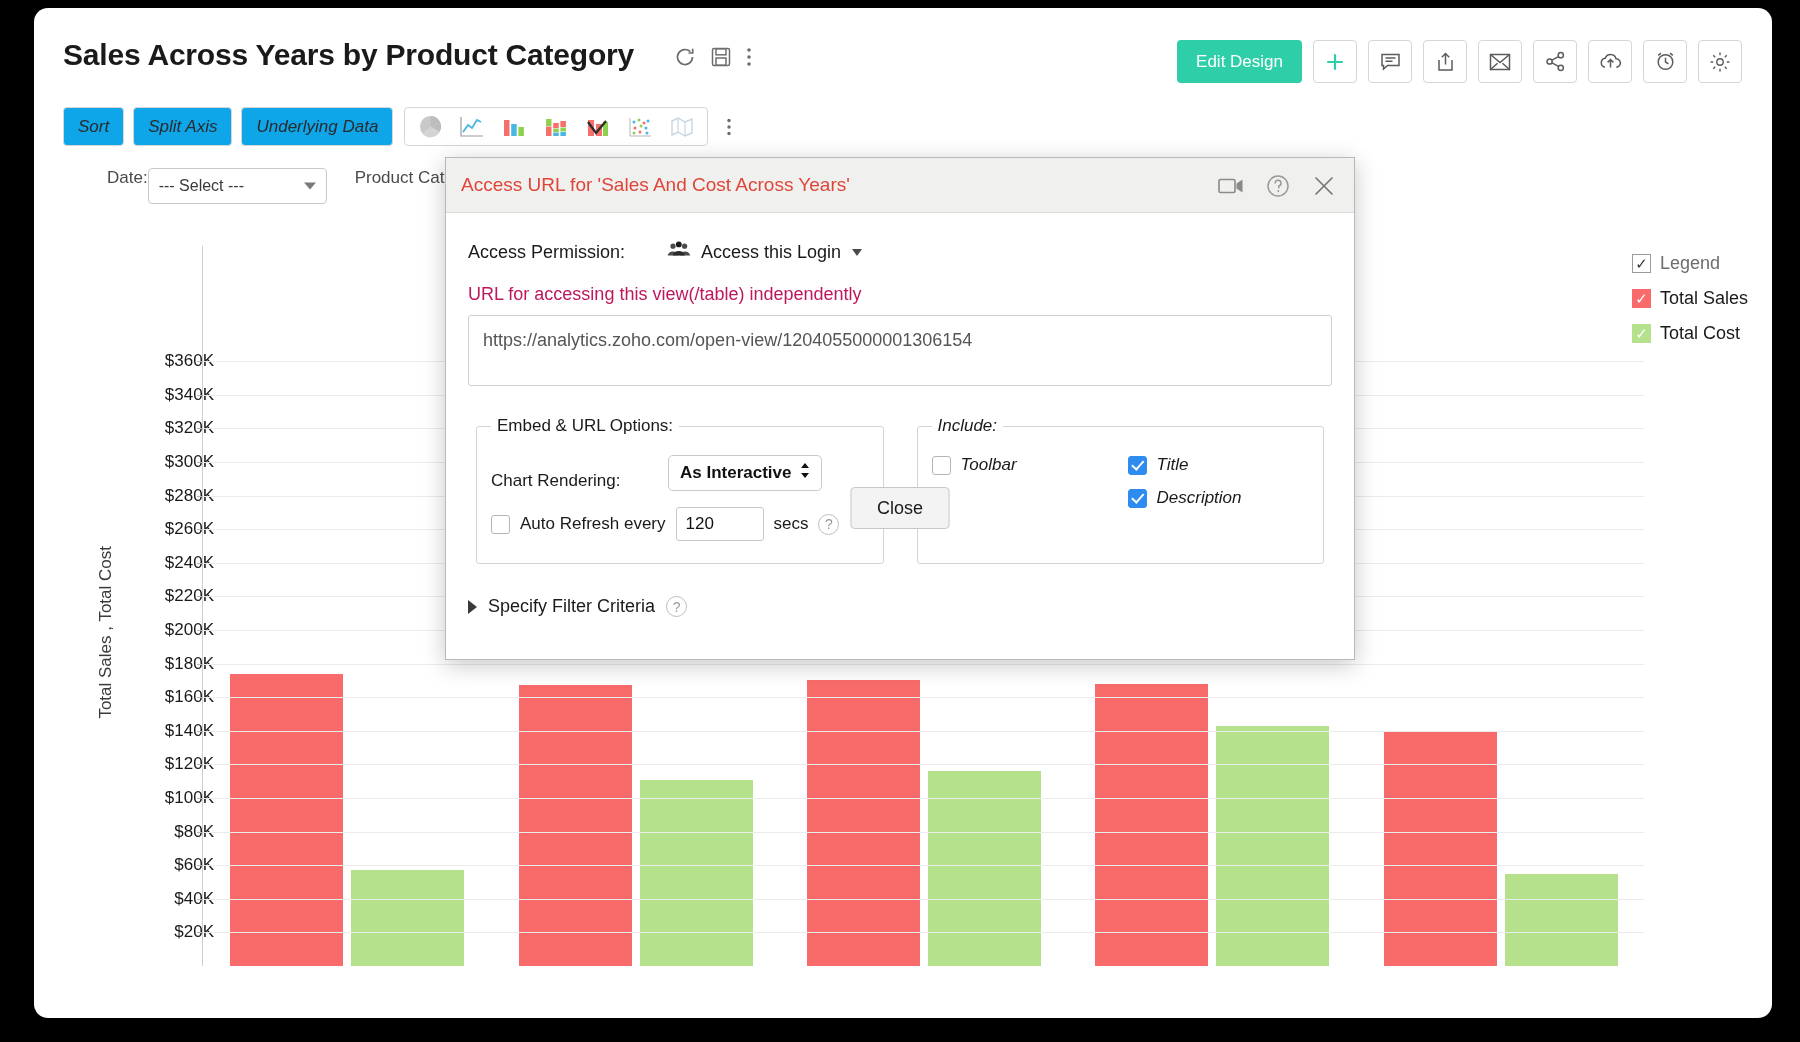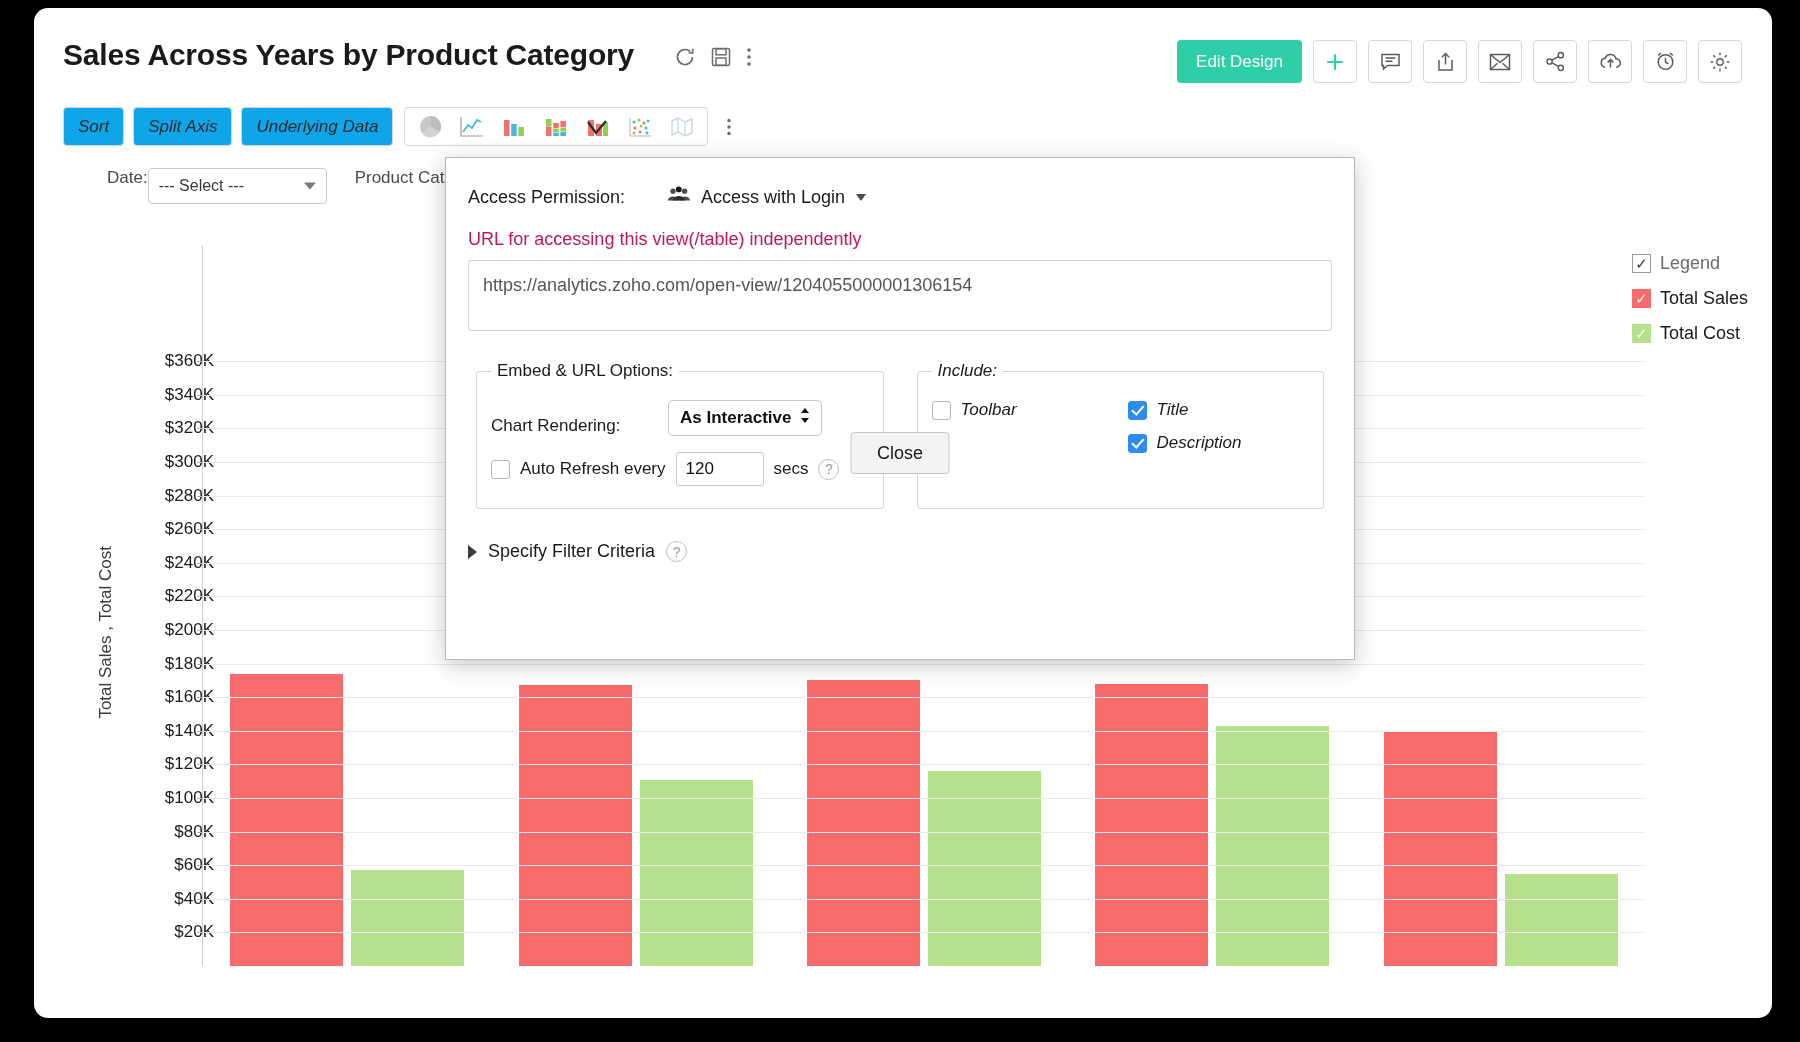--- a/index.html
+++ b/index.html
@@ -637,36 +637,59 @@
         <span class="legend-text">Total Sales</span>
       </div>
       <div class="legend-row">
         <span class="lgbox filled" id="lg1" style="background: rgb(181, 224, 140);">✓</span>
         <span class="legend-text">Total Cost</span>
       </div>
     </div>
   </div>
 
   <div class="modal">
+    <div class="modal-head">
+      <div class="modal-title">Access URL for 'Sales And Cost Across Years'</div>
+      <div class="modal-head-icons">
+        <span class="mh-icon">
+          <svg width="26" height="18" viewBox="0 0 26 18" fill="none" stroke="#8a8a8a" stroke-width="1.6">
+            <rect x="1" y="2.5" width="16" height="13" rx="1.6"></rect>
+            <path d="M18.5 6.5 L24.5 2.5 v13 l-6-4z" fill="#8a8a8a" stroke="none"></path>
+          </svg>
+        </span>
+        <span class="mh-icon">
+          <svg width="24" height="24" viewBox="0 0 24 24" fill="none" stroke="#9a9a9a" stroke-width="1.5">
+            <circle cx="12" cy="12" r="10"></circle>
+            <path d="M9.2 9.1a2.9 2.9 0 1 1 3.6 2.9v1.8" stroke-linecap="round"></path>
+            <circle cx="12.3" cy="17" r="0.95" fill="#9a9a9a" stroke="none"></circle>
+          </svg>
+        </span>
+        <span class="mh-icon">
+          <svg width="24" height="24" viewBox="0 0 24 24" stroke="#777" stroke-width="1.7" stroke-linecap="round">
+            <path d="M4 4l16 16M20 4L4 20"></path>
+          </svg>
+        </span>
+      </div>
+    </div>
 
     <div class="modal-body">
       <div class="row-perm">
         <div class="lbl-perm">Access Permission:</div>
         <div class="perm-value">
           <span>
             <svg width="26" height="17" viewBox="0 0 26 17">
               <circle cx="7" cy="5.2" r="2.6" fill="#4a4a4a"></circle>
               <circle cx="18.6" cy="5.2" r="2.6" fill="#4a4a4a"></circle>
               <circle cx="12.8" cy="3.4" r="2.9" fill="#1a1a1a"></circle>
               <path d="M1.6 14.6a5.6 5.6 0 0 1 10.8 0z" fill="#4a4a4a"></path>
               <path d="M13.4 14.6a5.6 5.6 0 0 1 10.8 0z" fill="#4a4a4a"></path>
               <path d="M6.8 14.6a6.2 6.2 0 0 1 12 0z" fill="#2b2b2b"></path>
             </svg>
           </span>
-          <span>Access with Login</span>
+          <span>Access this Login</span>
           <span style="width:0;height:0;border-left:5.5px solid transparent;border-right:5.5px solid transparent;border-top:7px solid #4a4a4a;margin-left:2px;"></span>
         </div>
       </div>
 
       <div class="url-caption">URL for accessing this view(/table) independently</div>
       <div class="url-box">https://analytics.zoho.com/open-view/1204055000001306154</div>
 
       <div class="fieldsets">
         <fieldset class="fs fs-left">
           <legend>Embed &amp; URL Options:</legend>

